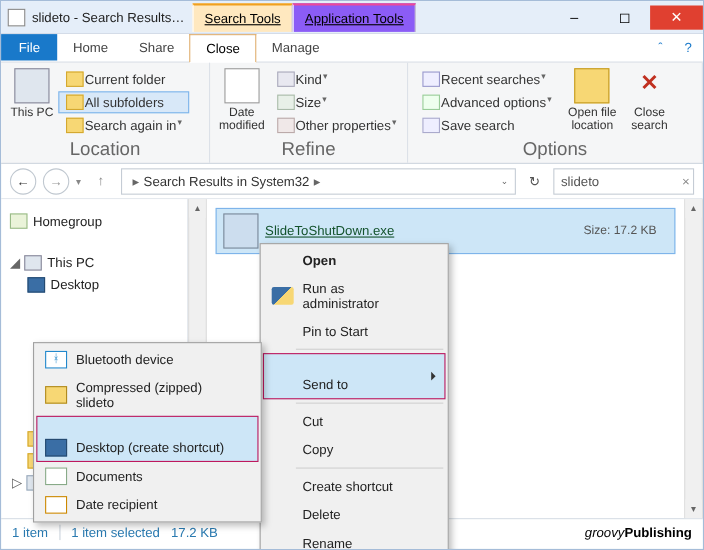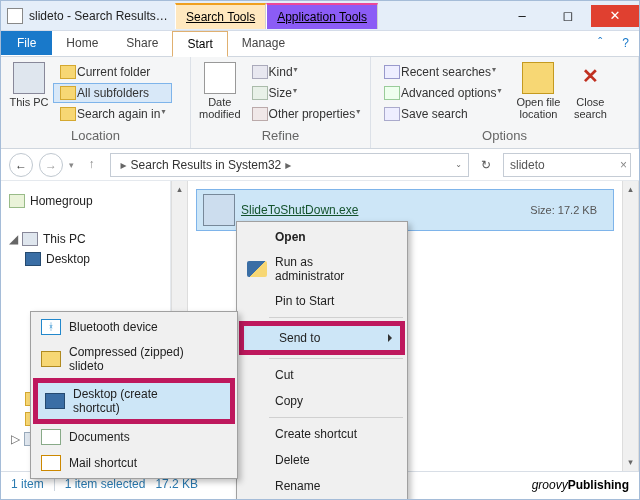--- a/index.html
+++ b/index.html
@@ -16,21 +16,21 @@
 .win-btn.close { background: #e04030; color: #fff; width: 48px; height: 22px; }
 .ribbon-tabs { display: flex; align-items: flex-start; height: 26px; border-bottom: 1px solid #d0d7e0; background: #fff; }
 .file-tab { background: #1979ca; color: #fff; padding: 5px 16px; font-size: 12px; }
 .rtab { padding: 5px 14px; color: #444; }
 .rtab.active.st { background: #fff; border: 1px solid #e0b070; border-bottom: 1px solid #fff; color: #000; }
 .rtab-spacer { flex: 1; }
 .rtab-help { padding: 5px 10px; color: #1979ca; }
 .ribbon { height: 92px; background: #f5f6f7; border-bottom: 1px solid #cfd6de; display: flex; }
 .rgroup { border-right: 1px solid #dce1e8; padding: 3px 6px; display: flex; flex-direction: column; }
 .rgroup-body { flex: 1; display: flex; align-items: flex-start; gap: 2px; }
-.rgroup-label { text-align: center; font-size: 13px; color: #666; padding: 2px 0; }
+.rgroup-label { text-align: center; font-size: 17px; color: #666; padding: 2px 0; }
 .big-btn { display: flex; flex-direction: column; align-items: center; width: 44px; padding: 2px; }
 .big-btn .bicon { width: 32px; height: 32px; margin-bottom: 2px; }
 .big-btn .blabel { font-size: 11px; text-align: center; line-height: 1.1; color: #333; }
 .small-list { display: flex; flex-direction: column; gap: 1px; padding-top: 2px; }
 .small-item { display: flex; gap: 1px; padding: 2px 6px; font-size: 11px; color: #333; border: 1px solid transparent; white-space: nowrap; }
 .small-item.sel { background: #d8e8f8; border: 1px solid #7eb4ea; }
 .sicon { width: 16px; height: 14px; }
 .addr { height: 32px; display: flex; align-items: center; gap: 6px; padding: 0 8px; border-bottom: 1px solid #e5e9ee; }
 .nav-btn { width: 24px; height: 24px; border: 1px solid #c0c8d0; border-radius: 50%; text-align: center; line-height: 22px; color: #999; }
 .nav-btn.active { color: #333; }
@@ -52,21 +52,21 @@
 .file-info { margin-left: auto; font-size: 11px; color: #555; padding-right: 10px; }
 .status { height: 24px; border-top: 1px solid #d8dee6; display: flex; align-items: center; padding: 0 10px; font-size: 11px; color: #2a7ab0; gap: 10px; }
 .status .sep { border-left: 1px solid #ccd4dd; height: 14px; }
 .brand { margin-left: auto; font-size: 15px; color: #000000; font-style: italic; font-weight: 300; }
 .brand b { font-weight: 700; font-style: normal; }
 
 .ctx-menu { position: absolute; background: #f0f0f0; border: 1px solid #a0a0a0; box-shadow: 3px 3px 6px rgba(0,0,0,.25); padding: 2px; }
 .ctx-item { display: flex; align-items: center; gap: 8px; padding: 5px 24px 5px 8px; font-size: 12px; color: #222; position: relative; }
 .ctx-item .ci-icon { width: 20px; height: 16px; flex: 0 0 auto; }
 .ctx-item.bold { font-weight: 700; }
-.ctx-item.hover { background: #cde6f7; border: 5px solid #be185d; padding: 4px 23px 4px 7px; }
+.ctx-item.hover { background: #cde6f7; border: 1px solid #be185d; padding: 20px 23px 4px 7px; }
 .ctx-item .arrow { position: absolute; right: 8px; top: 50%; margin-top: -4px; width: 0; height: 0; border-left: 4px solid #333; border-top: 4px solid transparent; border-bottom: 4px solid transparent; }
 .ctx-sep { height: 1px; background: #d0d0d0; margin: 3px 2px 3px 30px; }
 .main-ctx { left: 235px; top: 220px; width: 172px; }
 .sub-ctx { left: 29px; top: 310px; width: 208px; }
 
 .ic-folder { background: #f7d774; border: 1px solid #d4a830; }
 .ic-disk { background: #dfe6ee; border: 1px solid #9ab; }
 .ic-monitor { background: #3a6ea5; border: 1px solid #254a70; }
 .ic-doc { background: #fff; border: 1px solid #8a8; }
 .ic-mail { background: #fff; border: 1px solid #c80; }
@@ -94,21 +94,21 @@
     <div class="win-btn">–</div>
     <div class="win-btn">◻</div>
     <div class="win-btn close">✕</div>
   </div>
 </div>
 
 <div class="ribbon-tabs">
   <div class="file-tab">File</div>
   <div class="rtab">Home</div>
   <div class="rtab">Share</div>
-  <div class="rtab active st">Start</div>
+  <div class="rtab active st">Close</div>
   <div class="rtab">Manage</div>
   <div class="rtab-spacer"></div>
   <div class="rtab-help">ˆ</div>
   <div class="rtab-help">?</div>
 </div>
 
 <div class="ribbon">
   <div class="rgroup" style="width:190px">
     <div class="rgroup-body">
       <div class="big-btn">
@@ -323,15 +323,15 @@
   <div class="ctx-item hover">
       <div class="ci-icon ic-monitor"></div>
       <span>Desktop (create shortcut)</span>
     </div>
   <div class="ctx-item">
       <div class="ci-icon ic-doc"></div>
       <span>Documents</span>
     </div>
   <div class="ctx-item">
       <div class="ci-icon ic-mail"></div>
-      <span>Mail shortcut</span>
+      <span>Date recipient</span>
     </div>
 </div>
 
 </body></html>

